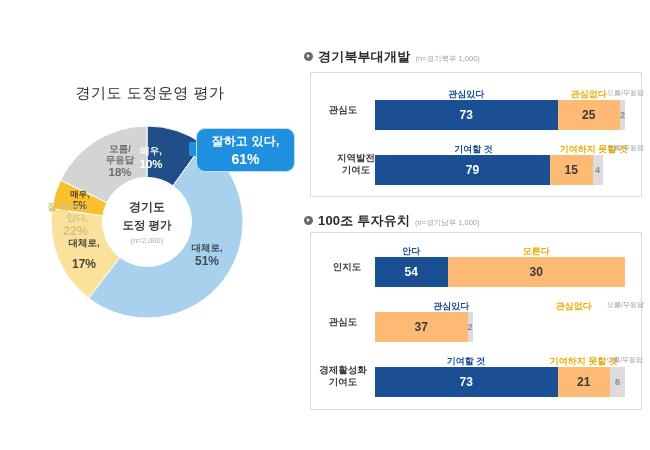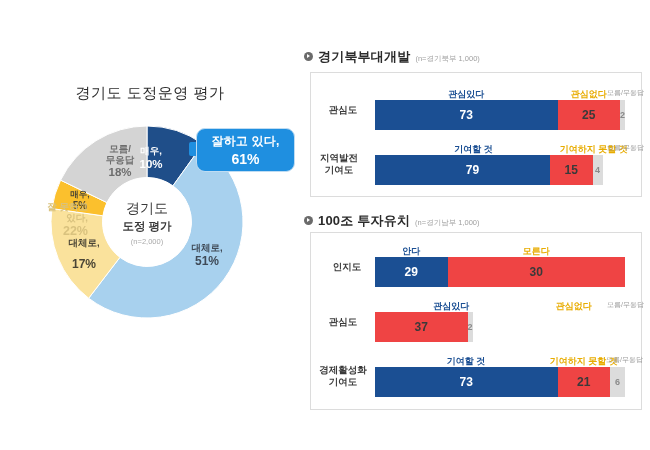--- a/index.html
+++ b/index.html
@@ -42,21 +42,21 @@
   #lbl-moreum .pc{font-size:11.5px;margin-top:1px;}
 
   #lbl-badout{left:10px;top:202px;width:78px;font-size:9.5px;color:#d9c27e;font-weight:700;text-align:right;}
   #lbl-badout .pc{font-size:12.5px;margin-top:1px;}
 
   #donut-center{
     position:absolute;left:47px;top:122px;width:200px;height:200px;
     display:flex;flex-direction:column;align-items:center;justify-content:center;
     pointer-events:none;
   }
-  #donut-center .c1{font-size:14px;color:#3a3a3a;font-weight:400;line-height:1.45;}
+  #donut-center .c1{font-size:12px;color:#3a3a3a;font-weight:700;line-height:1.45;}
   #donut-center .c2{font-size:11.5px;color:#3a3a3a;font-weight:600;line-height:1.45;}
   #donut-center .cn{font-size:7.5px;color:#a9a9a9;margin-top:2px;}
 
   
   #callout{
     position:absolute;left:196px;top:128px;width:99px;height:44px;
     background:#1f8fe0;border:1.6px solid #bfdcf2;border-radius:9px;
     box-sizing:border-box;display:flex;flex-direction:column;
     align-items:center;justify-content:center;color:#ffffff;
   }
@@ -83,21 +83,21 @@
 
   .panel{position:absolute;background:#ffffff;border:1px solid #dcdcdc;box-sizing:border-box;}
   .row-label{
     position:absolute;text-align:center;color:#3a3a3a;font-size:9.5px;
     font-weight:600;line-height:1.3;
   }
   .bar{position:absolute;height:30px;display:flex;overflow:hidden;}
   .seg{height:100%;display:flex;align-items:center;justify-content:center;
        font-size:12px;font-weight:600;box-sizing:border-box;}
   .seg-blue{background:#1b4f93;color:#ffffff;}
-  .seg-yellow{background:#ef4444;color:#3a3a3a;}
+  .seg-yellow{background:#fdba74;color:#3a3a3a;}
   .seg-gray{background:#dcdcdc;color:#8a8a8a;font-size:9px;}
 
   .cap{position:absolute;font-size:9px;font-weight:700;white-space:nowrap;}
   .cap-blue{color:#1b4f93;}
   .cap-yellow{color:#e8ac00;}
   .cap-gray{color:#9a9a9a;font-weight:400;font-size:7px;}
 </style>
 </head>
 <body>
 
@@ -182,34 +182,34 @@
   <div id="bars-layer">
       <div class="row-label" style="left: 312px; top: 104px; width: 62px;"><span>관심도</span></div>
       <div class="cap cap-blue" style="top: 88px; left: 448.25px;">관심있다</div>
       <div class="cap cap-yellow" style="top: 88px; left: 570.75px;">관심없다</div>
       <div class="cap cap-gray" style="top: 88px; left: 607px;">모름/무응답</div>
       <div class="bar" style="left: 375px; top: 100px; width: 250px;">
         <div class="seg seg-blue" style="width: 182.5px;">73</div>
         <div class="seg seg-yellow" style="width: 62.5px;">25</div>
         <div class="seg seg-gray" style="width: 5px;">2</div>
       </div>
-      <div class="row-label" style="left: 312px; top: 152px; width: 54px;"><span>지역발전</span><br><span>기여도</span></div>
+      <div class="row-label" style="left: 312px; top: 152px; width: 54px; padding-left: 17px;"><span>지역발전</span><br><span>기여도</span></div>
       <div class="cap cap-blue" style="top: 143px; left: 454.25px;">기여할 것</div>
       <div class="cap cap-yellow" style="top: 143px; left: 559.75px;">기여하지 못할 것</div>
       <div class="cap cap-gray" style="top: 143px; left: 607px;">모름/무응답</div>
       <div class="bar" style="left: 375px; top: 155px; width: 250px;">
         <div class="seg seg-blue" style="width: 175px; padding-left: 20px;">79</div>
         <div class="seg seg-yellow" style="width: 42.5px;">15</div>
         <div class="seg seg-gray" style="width: 10px;">4</div>
       </div>
       <div class="row-label" style="left: 316px; top: 261px; width: 62px;"><span>인지도</span></div>
       <div class="cap cap-blue" style="top: 245px; left: 402.25px;">안다</div>
       <div class="cap cap-yellow" style="top: 245px; left: 522.75px;">모른다</div>
       <div class="bar" style="left: 375px; top: 257px; width: 250px;">
-        <div class="seg seg-blue" style="width: 72.5px;">29</div>
+        <div class="seg seg-blue" style="width: 72.5px;">54</div>
         <div class="seg seg-yellow" style="width: 177.5px;">30</div>
       </div>
       <div class="row-label" style="left: 312px; top: 316px; width: 62px;"><span>관심도</span></div>
       <div class="cap cap-blue" style="top: 300px; left: 433.25px;">관심있다</div>
       <div class="cap cap-yellow" style="top: 300px; left: 555.75px;">관심없다</div>
       <div class="cap cap-gray" style="top: 300px; left: 607px;">모름/무응답</div>
       <div class="bar" style="left: 375px; top: 312px; width: 250px;">
         <div class="seg seg-yellow" style="width: 92.5px; text-align: right;">37</div>
         <div class="seg seg-gray" style="width: 5px;">2</div>
       </div>

